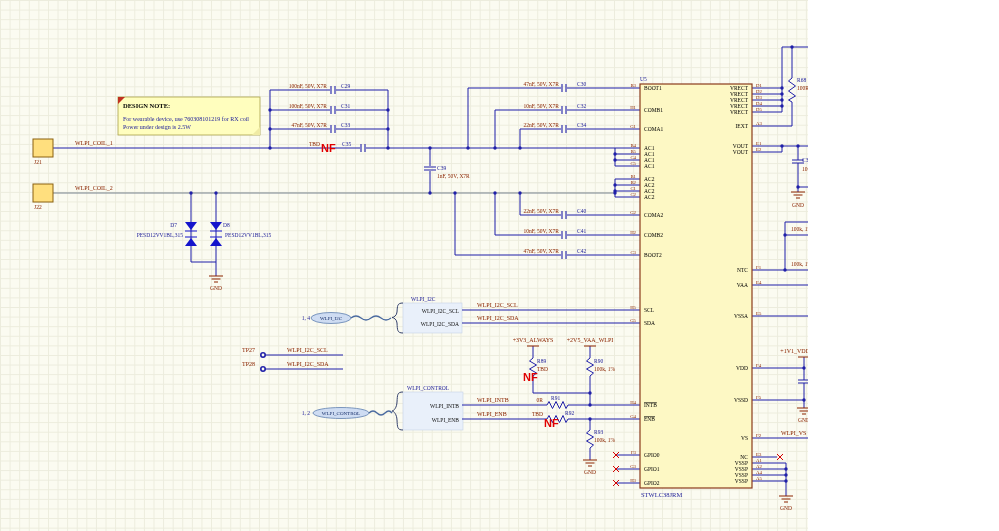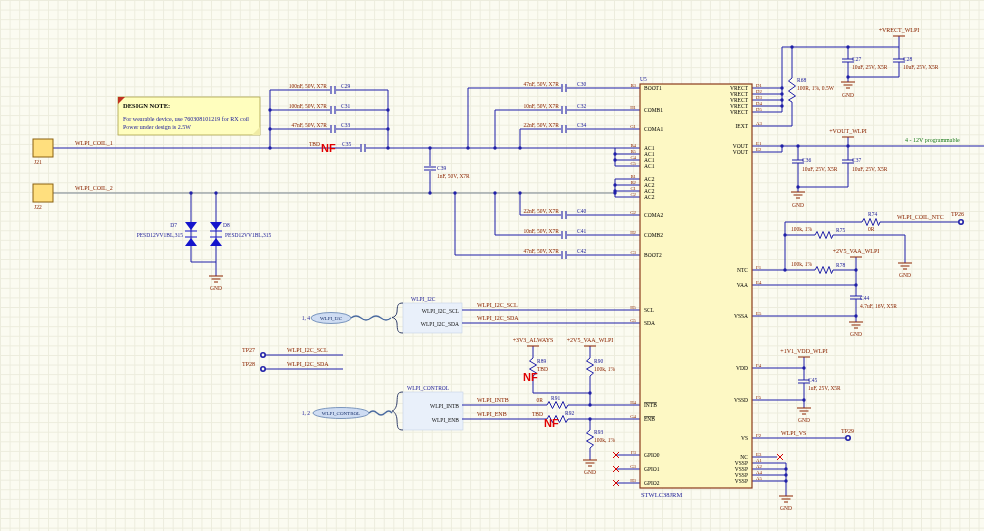--- a/index.html
+++ b/index.html
@@ -1,16 +1,16 @@
 <!DOCTYPE html>
 <html><head>
 <meta charset="utf-8">
 <style>
   html,body{margin:0;padding:0;background:#ffffff}
-  #sheet{position:relative;width:984px;height:531px;overflow:hidden;
+  #sheet{position:relative;width:808px;height:531px;overflow:hidden;
     background-color:#FBFBF1;
     background-image:linear-gradient(#ECECDD 1px,transparent 1px),
                      linear-gradient(90deg,#ECECDD 1px,transparent 1px);
     background-size:9.6px 9.6px;}
   svg{position:absolute;left:0;top:0}
   .t{font-family:"Liberation Serif",serif}
   .nav{fill:#23239B;font-size:5.5px}
   .mar{fill:#8B2500;font-size:5.5px}
   .net{fill:#8B2500;font-size:6px}
   .pw{fill:#8B2500;font-size:6px}

